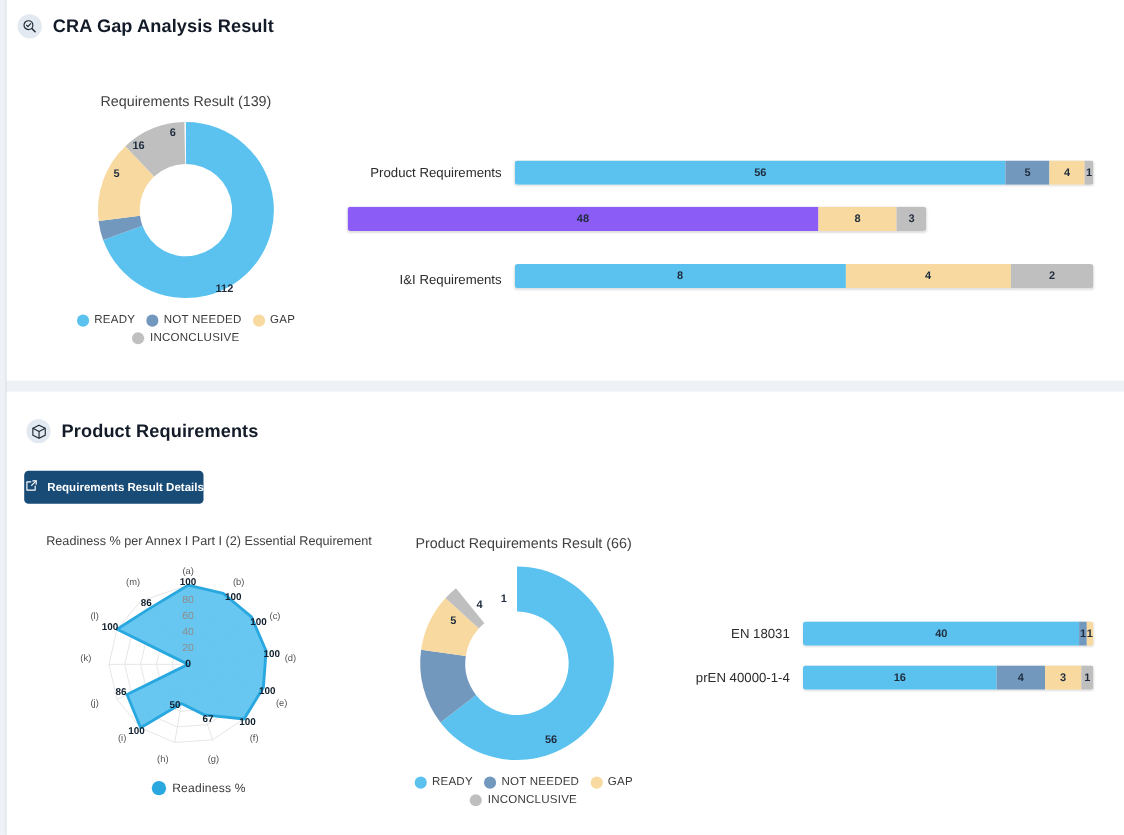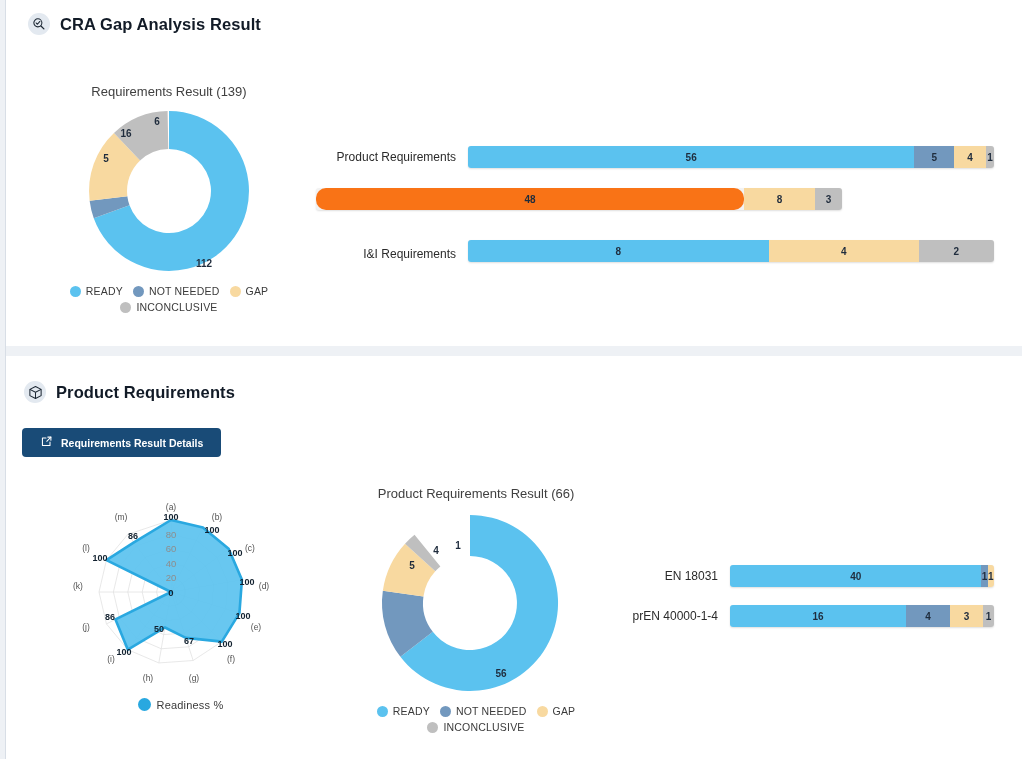--- a/index.html
+++ b/index.html
@@ -61,21 +61,21 @@
   }
   .bar-seg {
     display:flex; align-items:center; justify-content:center;
     font-size:10px; font-weight:bold; color:#1f2c3d; overflow:hidden;
   }
 
   
   .btn {
     display:inline-flex; align-items:center; gap:8px;
     background:#194b77; color:#ffffff; border:none; border-radius:4px;
-    padding:7px 18px; font-size:10.5px; font-weight:bold; cursor:pointer;
+    padding:7px 0; font-size:10.5px; font-weight:bold; cursor:pointer;
     font-family:"Liberation Sans", sans-serif;
   }
 
   
   .radar-wrap { position:absolute; }
   .radar { position:relative; }
   .radar-axis-label {
     position:absolute; font-size:8.5px; color:#505050;
     transform:translate(-50%,-50%); white-space:nowrap;
   }
@@ -89,21 +89,21 @@
   }
   .radar-tick.zero { color:#11202e; font-weight:bold; }
 </style>
 </head>
 <body>
 
 <div class="left-rail"></div>
 
 <div class="card" id="card-top">
 
-  <div class="card-header" style="position:absolute;left:22px;top:13px;">
+  <div class="card-header" style="position:absolute;left:10px;top:13px;">
     <span class="hdr-icon">
       <svg width="14" height="14" viewBox="0 0 16 16">
         <circle cx="6.7" cy="6.7" r="4.6" fill="none" stroke="#1c2733" stroke-width="1.2"></circle>
         <path d="M4.7 6.8 L6.2 8.3 L9 5.1" fill="none" stroke="#1c2733" stroke-width="1.2" stroke-linecap="round" stroke-linejoin="round"></path>
         <line x1="10.2" y1="10.2" x2="13.6" y2="13.6" stroke="#1c2733" stroke-width="1.5" stroke-linecap="round"></line>
       </svg>
     </span>
     <span class="hdr-title">CRA Gap Analysis Result</span>
   </div>
 
@@ -156,21 +156,21 @@
       <div class="bar-track" style="width:526px;">
         <div class="bar-seg" style="width:84.85%;background:#5BC2EF;">56</div>
         <div class="bar-seg" style="width:7.58%;background:#7298BE;">5</div>
         <div class="bar-seg" style="width:6.06%;background:#F8D9A0;">4</div>
         <div class="bar-seg" style="width:1.51%;background:#BFBFBF;">1</div>
       </div>
     </div>
 
     <div class="bar-row" style="height:42px;">
       <div class="bar-track" style="width:526px;">
-        <div class="bar-seg" style="width:81.36%;background:#f97316;border-radius:10px;">48</div>
+        <div class="bar-seg" style="width:81.36%;background:#8b5cf6;">48</div>
         <div class="bar-seg" style="width:13.56%;background:#F8D9A0;">8</div>
         <div class="bar-seg" style="width:5.08%;background:#BFBFBF;">3</div>
       </div>
     </div>
 
     <div class="bar-row" style="height:42px;align-items:flex-end;">
       <div class="bar-cat" style="width:152px;">I&amp;I Requirements</div>
       <div class="bar-track" style="width:526px;">
         <div class="bar-seg" style="width:57.14%;background:#5BC2EF;">8</div>
         <div class="bar-seg" style="width:28.57%;background:#F8D9A0;">4</div>
@@ -198,20 +198,21 @@
       <svg width="13" height="13" viewBox="0 0 16 16">
         <path d="M12.3 8.6 L12.3 13 L3 13 L3 3.7 L7.4 3.7" fill="none" stroke="#ffffff" stroke-width="1.3" stroke-linecap="round" stroke-linejoin="round"></path>
         <path d="M9.6 2.6 L13.4 2.6 L13.4 6.4" fill="none" stroke="#ffffff" stroke-width="1.3" stroke-linecap="round" stroke-linejoin="round"></path>
         <line x1="13.4" y1="2.6" x2="8.3" y2="7.7" stroke="#ffffff" stroke-width="1.3" stroke-linecap="round"></line>
       </svg>
     </span>
     <span>Requirements Result Details</span>
   </button>
 
   <div class="radar-wrap" style="left:20px;top:130px;width:300px;">
+    <div class="chart-title" style="font-size:11.5px;text-align:left;padding-left:16px;">Readiness % per Annex I Part I (2) Essential Requirement</div>
 
     <div class="radar" style="width:300px;height:190px;margin-top:10px;">
       <svg width="300" height="190" viewBox="0 0 300 190">
         <g transform="translate(145,96)">
 
           <g fill="none" stroke="#e2e2e2" stroke-width="0.8">
             <polygon points="0.00,-14.40 6.38,-12.91 11.53,-8.63 14.19,-2.44 13.68,4.22 10.17,9.92 4.43,13.70 -2.43,14.19 -8.63,11.53 -12.91,6.38 -14.40,-0.00 -12.91,-6.38 -8.63,-11.53 -2.43,-14.19 4.43,-13.70 10.17,-9.92 13.68,-4.22 14.19,2.44 11.53,8.63 6.38,12.91"></polygon>
             <polygon points="0,-28.8 12.76,-25.82 23.05,-17.26 28.37,-4.88 27.36,8.44 20.34,19.84 8.86,27.40 -4.87,28.38 -17.25,23.06 -25.82,12.76 -28.8,0 -25.82,-12.76 -17.25,-23.06"></polygon>
             <polygon points="0,-43.2 19.14,-38.73 34.58,-25.89 42.56,-7.32 41.04,12.66 30.51,29.76 13.29,41.10 -7.31,42.57 -25.88,34.59 -38.73,19.14 -43.2,0 -38.73,-19.14 -25.88,-34.59"></polygon>
             <polygon points="0,-57.6 25.52,-51.64 46.10,-34.52 56.74,-9.76 54.72,16.88 40.68,39.68 17.72,54.80 -9.74,56.76 -34.50,46.12 -51.64,25.52 -57.6,0 -51.64,-25.52 -34.50,-46.12"></polygon>

